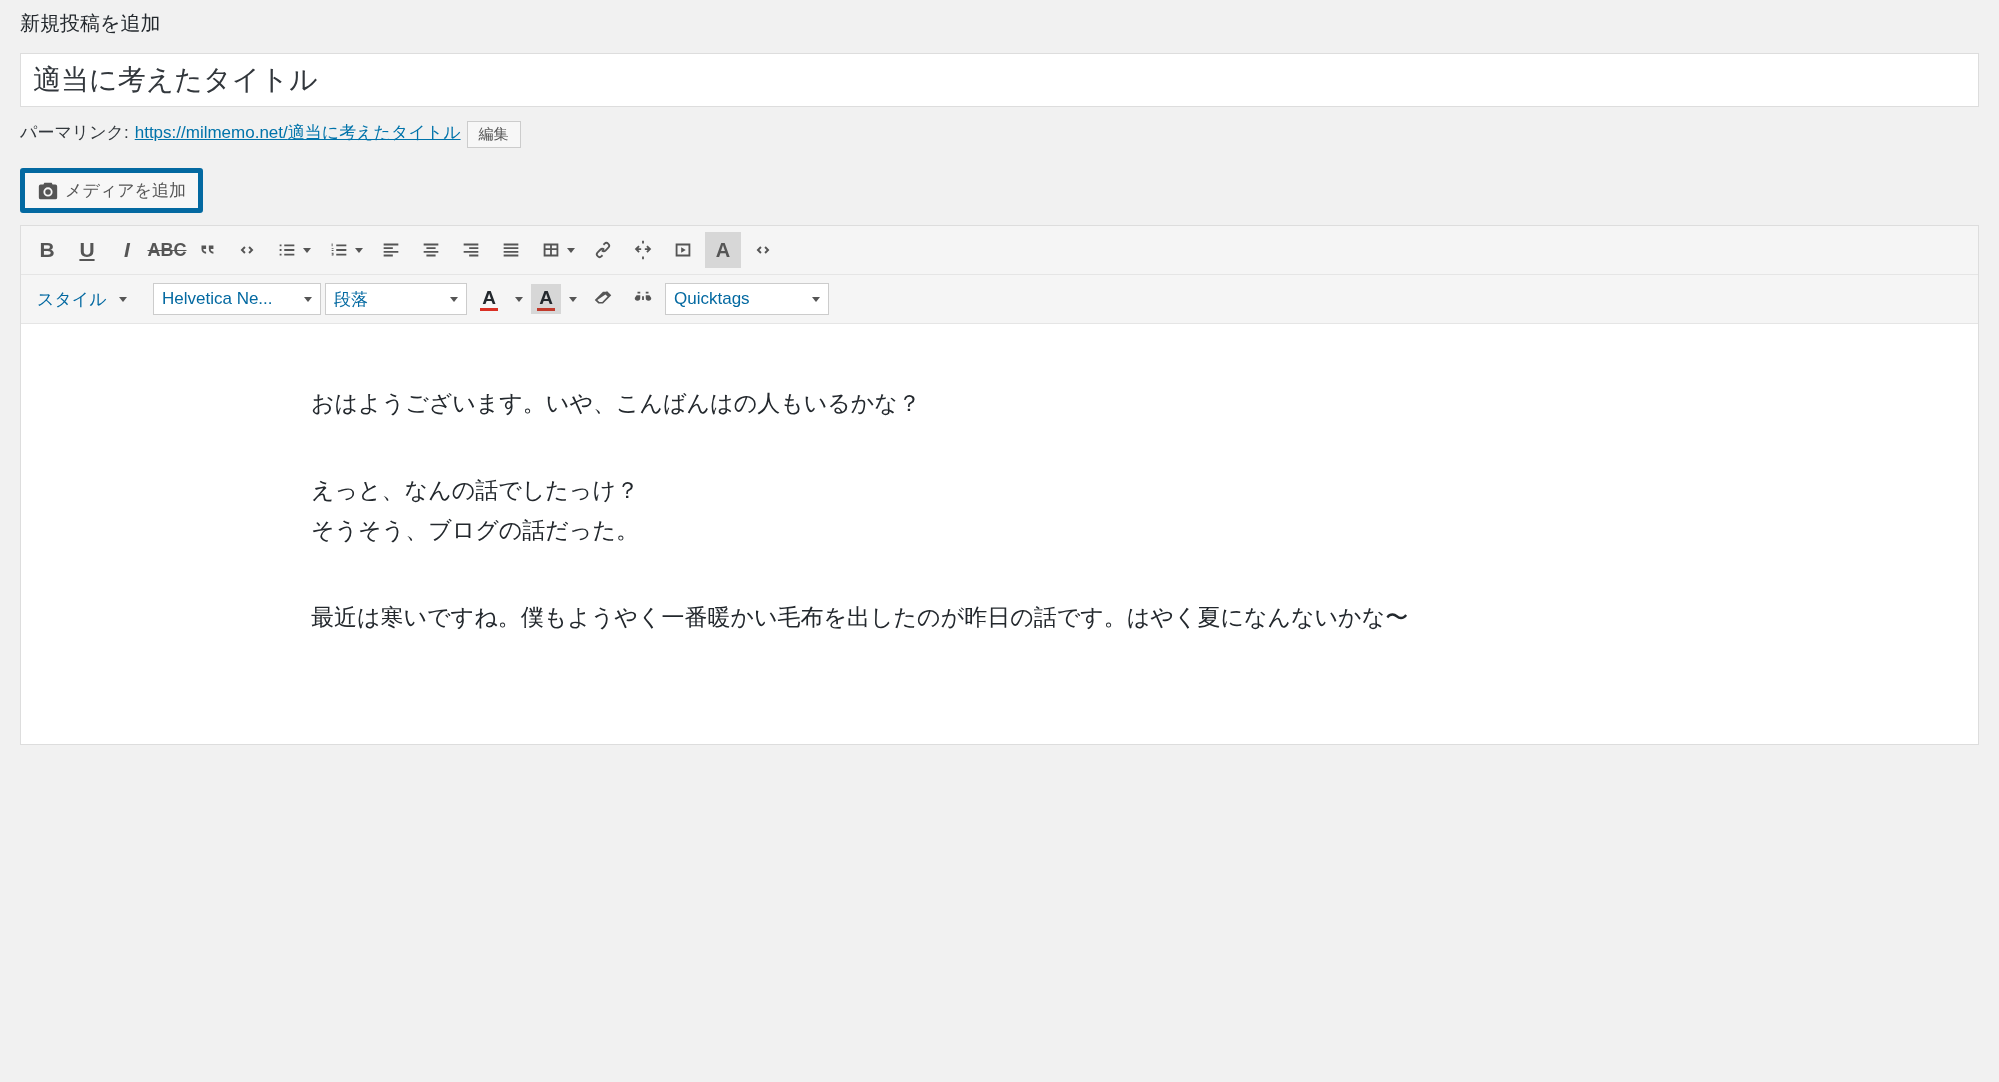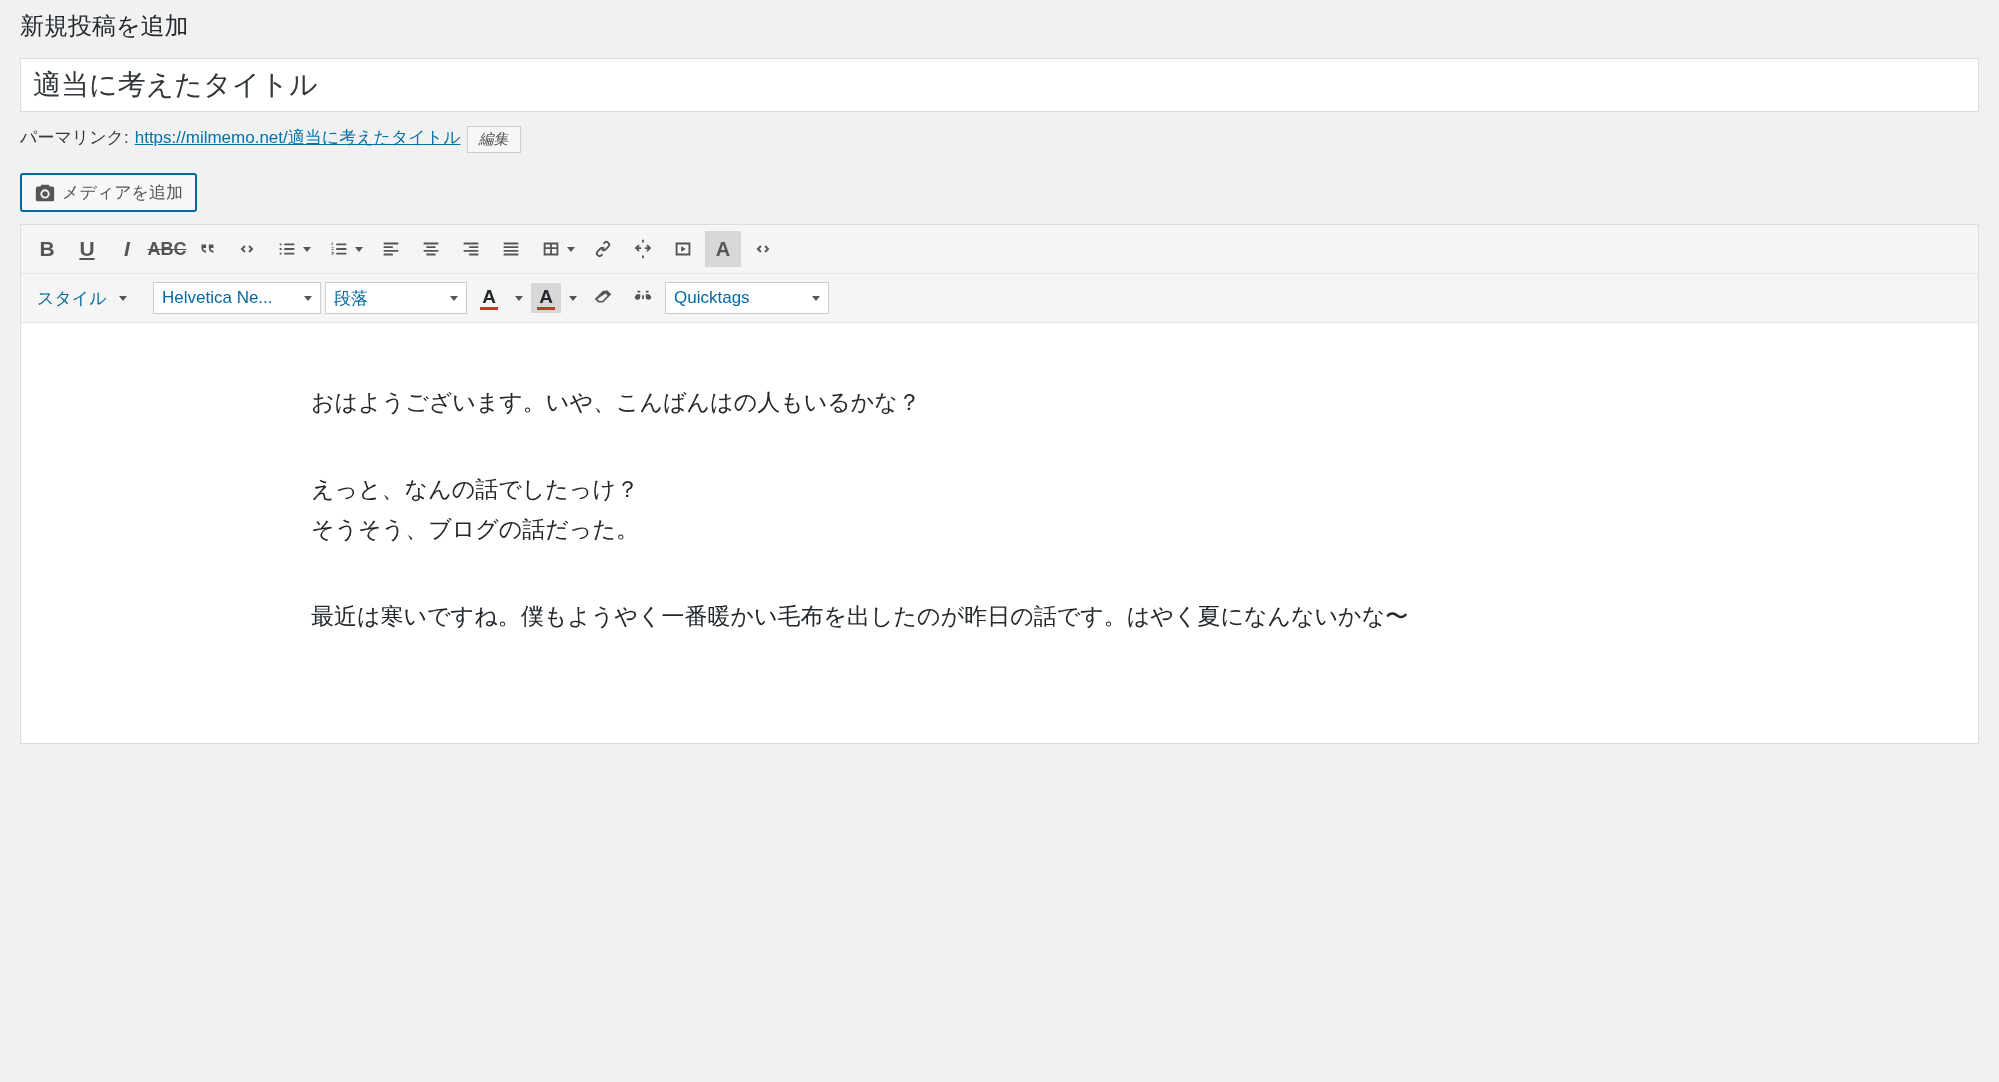--- a/index.html
+++ b/index.html
@@ -6,21 +6,21 @@
     body {
       font-family: -apple-system, BlinkMacSystemFont, "Helvetica Neue", Arial, sans-serif;
       background: #f1f1f1;
       color: #23282d;
       font-size: 14px;
     }
     .wrap {
       padding: 10px 20px;
     }
     h1.page-title {
-      font-size: 24px;
+      font-size: 20px;
       font-weight: 400;
       margin-bottom: 16px;
       color: #23282d;
     }
     .title-input {
       width: 100%;
       padding: 8px 12px;
       font-size: 28px;
       line-height: 1.3;
       border: 1px solid #ddd;
@@ -41,29 +41,28 @@
     .permalink-slug { color: #0073aa; text-decoration: underline; }
     .btn {
       display: inline-block;
       padding: 3px 11px;
       font-size: 15px;
       border: 1px solid #ccc;
       background: #f7f7f7;
       border-radius: 0;
       color: #555;
       cursor: pointer;
-      font-style: italic;
     }
     .media-btn {
       display: inline-flex;
       align-items: center;
       gap: 6px;
       padding: 6px 12px;
       font-size: 17px;
-      border: 2px solid #0369a1;
+      border: 5px solid #0369a1;
       background: #f7f7f7;
       border-radius: 3px;
       color: #555;
       cursor: pointer;
       margin-bottom: 12px;
     }
     .media-btn svg { width: 22px; height: 22px; fill:#555; }
     .editor {
       background: #f5f5f5;
       border: 1px solid #ddd;

